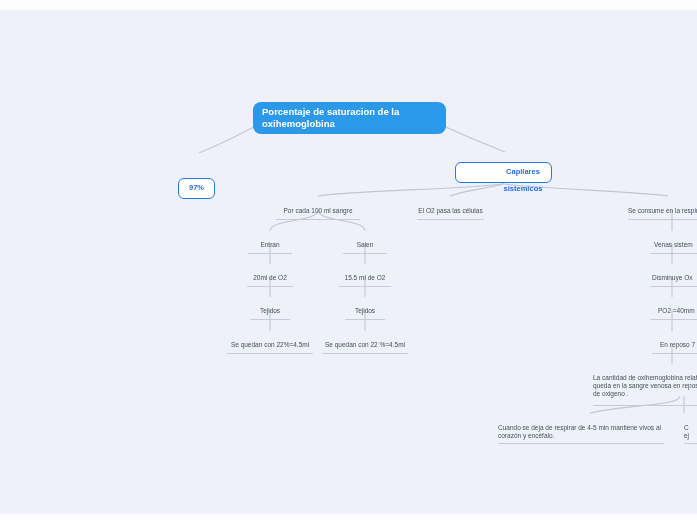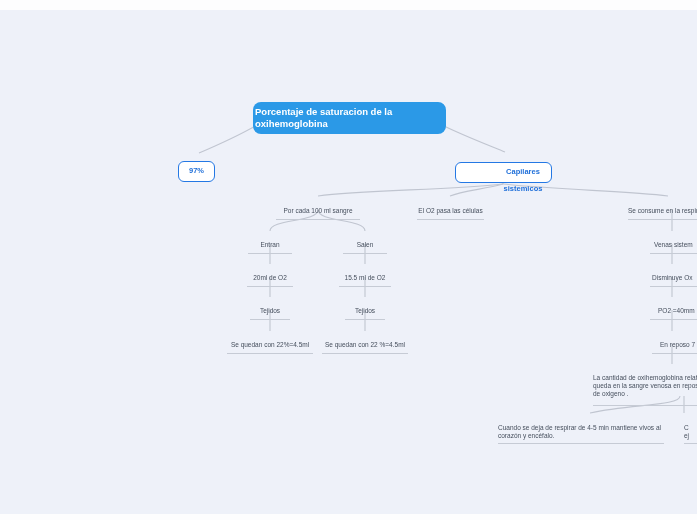--- a/index.html
+++ b/index.html
@@ -11,21 +11,21 @@
   .canvas{
     position:relative;width:697px;height:504px;margin-top:10px;
     background:#eef1f9;overflow:hidden;
   }
   .connectors{position:absolute;left:0;top:0;pointer-events:none;}
 
   .root-node{
     position:absolute;left:253px;top:92px;width:193px;height:32px;
     box-sizing:border-box;background:#2b99e7;border-radius:8px;
     color:#ffffff;font-weight:bold;font-size:9.5px;line-height:1.25;
-    padding:4px 2px;cursor:pointer;
+    padding:4px 9px;cursor:pointer;
   }
   .box-node{
     position:absolute;box-sizing:border-box;height:21px;
     background:#ffffff;border:1.5px solid #2478e4;border-radius:6px;
     color:#1f6fd9;font-weight:bold;font-size:7.5px;line-height:17px;
     text-align:center;cursor:pointer;
   }
   .leaf{
     position:absolute;box-sizing:border-box;
     font-size:6.5px;color:#454e5c;line-height:8px;
@@ -59,21 +59,21 @@
       <path d="M672,244 L672,264"></path>
       <path d="M672,277 L672,297"></path>
     <path d="M672,310 L672,331"></path>
       <path d="M672,344 L672,364"></path>
     <path d="M680,396 C680,406 632,404 590,413"></path>
     <path d="M684,396 L684,413"></path>
   </svg>
 
   <div class="root-node">Porcentaje de saturacion de la oxihemoglobina</div>
 
-  <div class="box-node" style="left:178px;top:151px;width:37px;">97%</div>
+  <div class="box-node" style="left:178px;top:168px;width:37px;">97%</div>
 
   <div class="box-node" style="left:455px;top:152px;width:97px;padding-left:39px;">Capilares sistemicos</div>
 
   <div class="leaf lvl" style="left:276px;top:197px;width:84px;">Por cada 100 ml sangre</div>
   <div class="leaf lvl" style="left:417px;top:197px;width:67px;">El O2 pasa las células</div>
   <div class="leaf lvl left" style="left:628px;top:197px;width:80px;">Se consume en la respir</div>
 
   <div class="leaf lvl" style="left:248px;top:231px;width:44px;">Entran</div>
   <div class="leaf lvl" style="left:343px;top:231px;width:44px;">Salen</div>
   <div class="leaf lvl left" style="left:650px;top:231px;width:55px;padding-left:4px;">Venas sistem</div>

